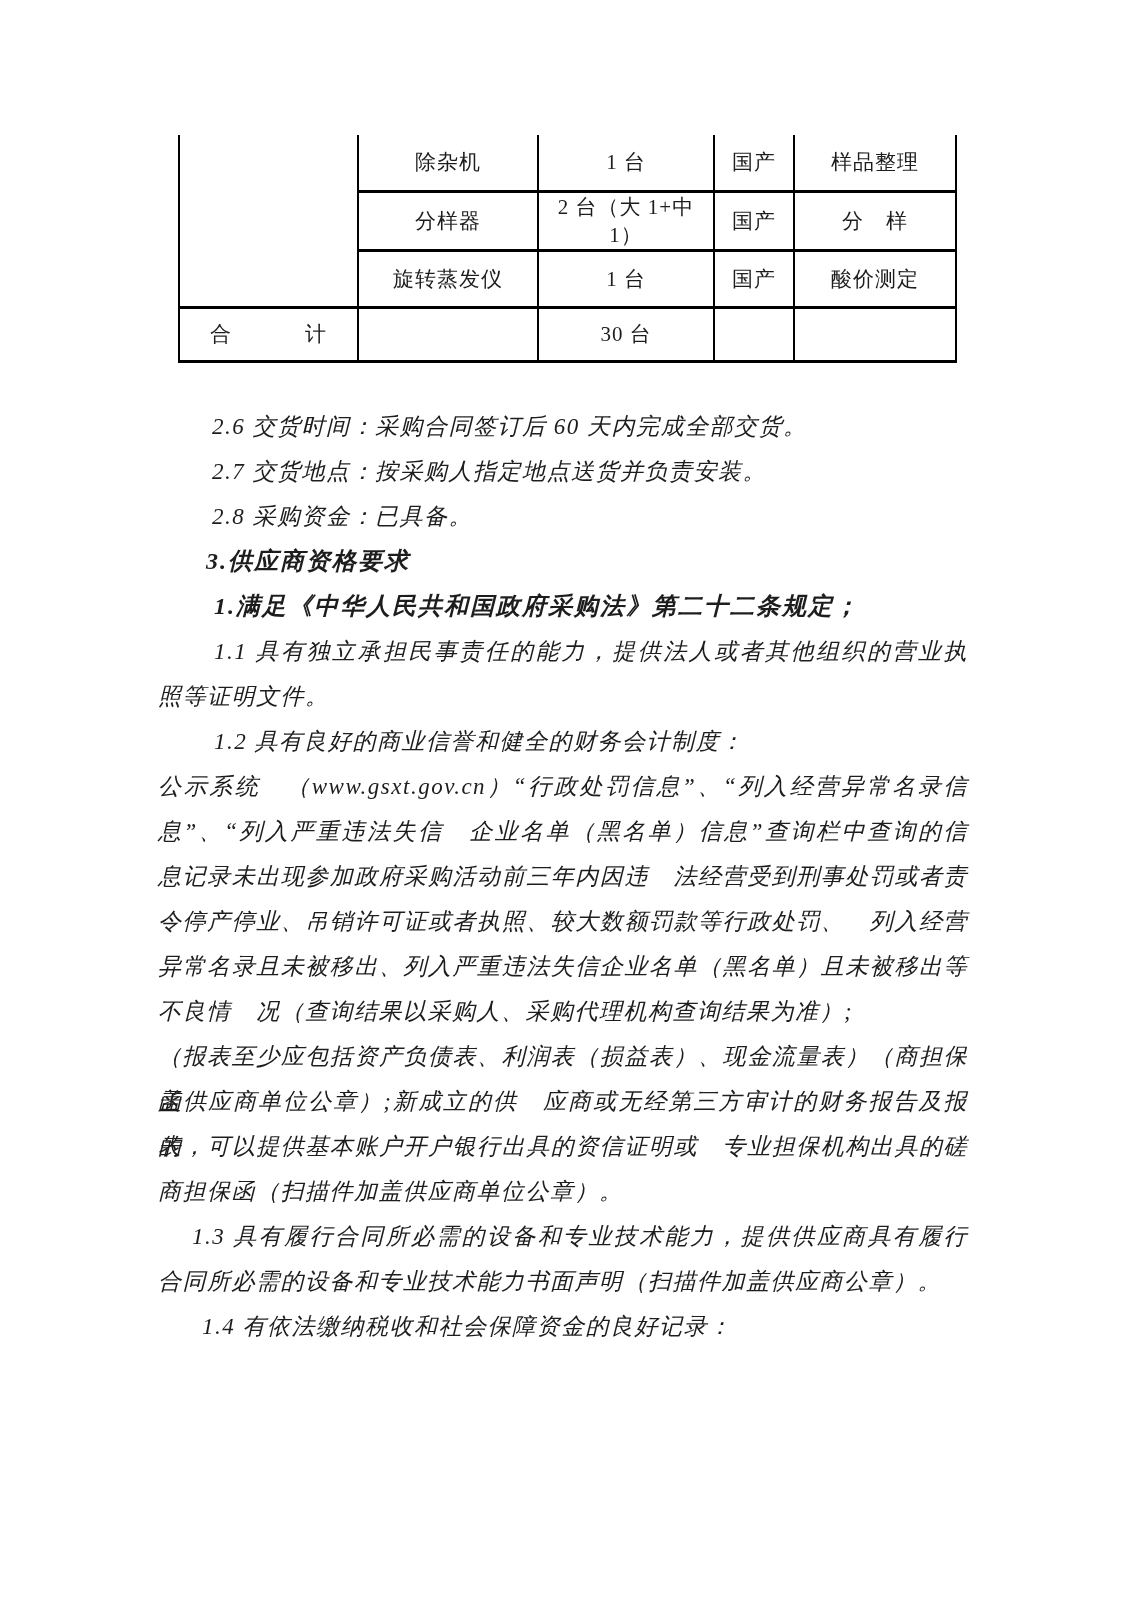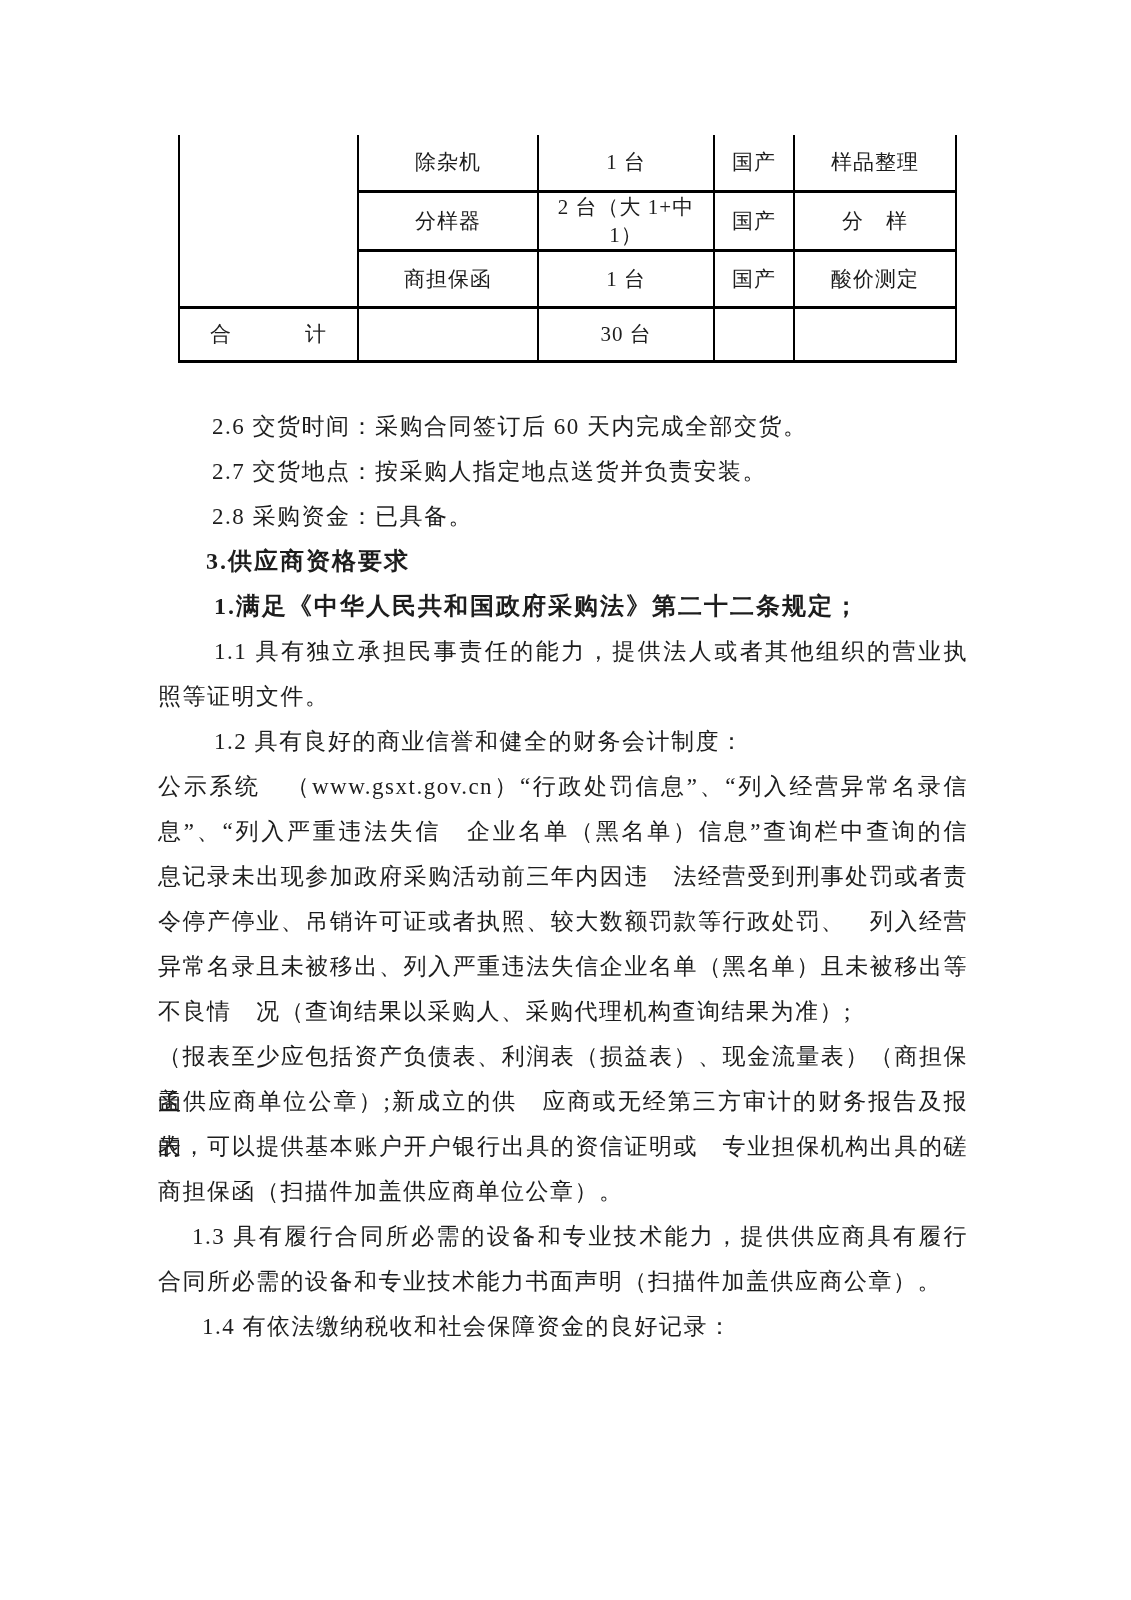--- a/index.html
+++ b/index.html
@@ -25,21 +25,21 @@
   table.equip tr.r2 { height:56px;font-family:Liberation Serif, serif; }
   table.equip tr.r3 { height:57px; }
   table.equip tr.r4 { height:54px; }
   td.cat { border-top:none !important; }
   .total-cell { display:flex; justify-content:space-between; padding:0 30px; }
 
   
   .textcol { position:absolute; left:158px; top:404px; width:810px; }
   .ln {
     height:45px; line-height:45px; font-size:23px;
-    letter-spacing:1.5px; white-space:nowrap;
+    letter-spacing:1.5px; white-space:nowrap;font-style:italic;
   }
   .ln.j {
     white-space:normal; text-align:justify; text-align-last:justify;
     text-justify:inter-character;
   }
   .b  { font-weight:bold; font-size:24px; letter-spacing:2px; }
   .in54 { padding-left:54px; }
   .in48 { padding-left:48px; }
   .in56 { padding-left:56px; }
   .in34 { padding-left:34px; }
@@ -66,21 +66,21 @@
       <td>国产</td>
       <td>样品整理</td>
     </tr>
     <tr class="r2">
       <td>分样器</td>
       <td>2 台（大 1+中 1）</td>
       <td>国产</td>
       <td>分　样</td>
     </tr>
     <tr class="r3">
-      <td>商担保函</td>
+      <td>旋转蒸发仪</td>
       <td>1 台</td>
       <td>国产</td>
       <td>酸价测定</td>
     </tr>
     <tr class="r4">
       <td>
         <div class="total-cell">
           <span>合</span>
           <span>计</span>
         </div>

